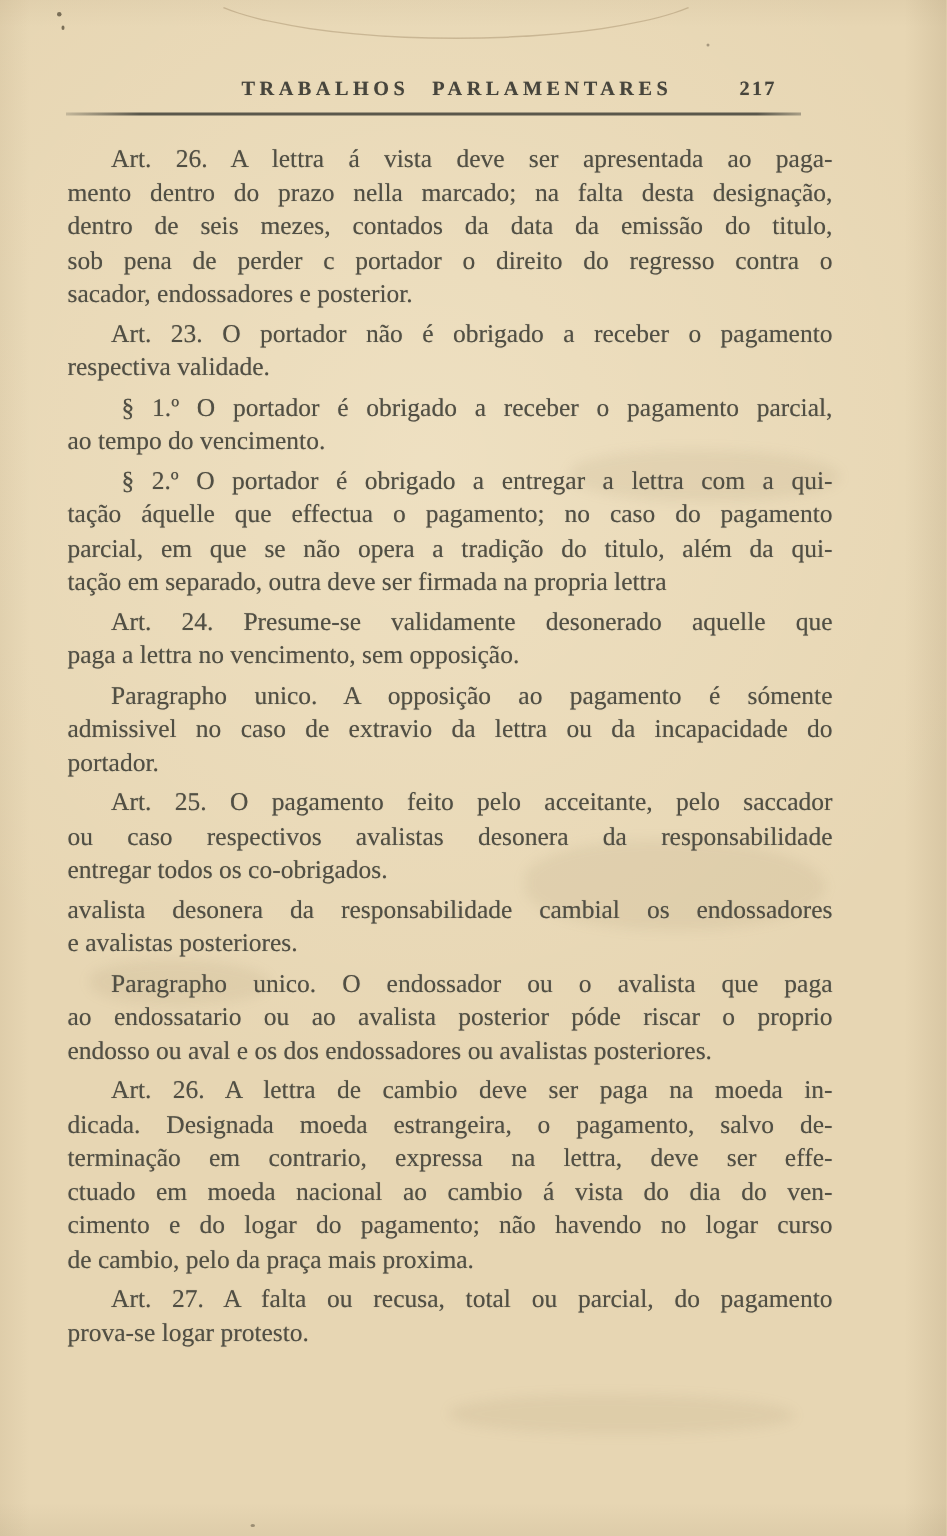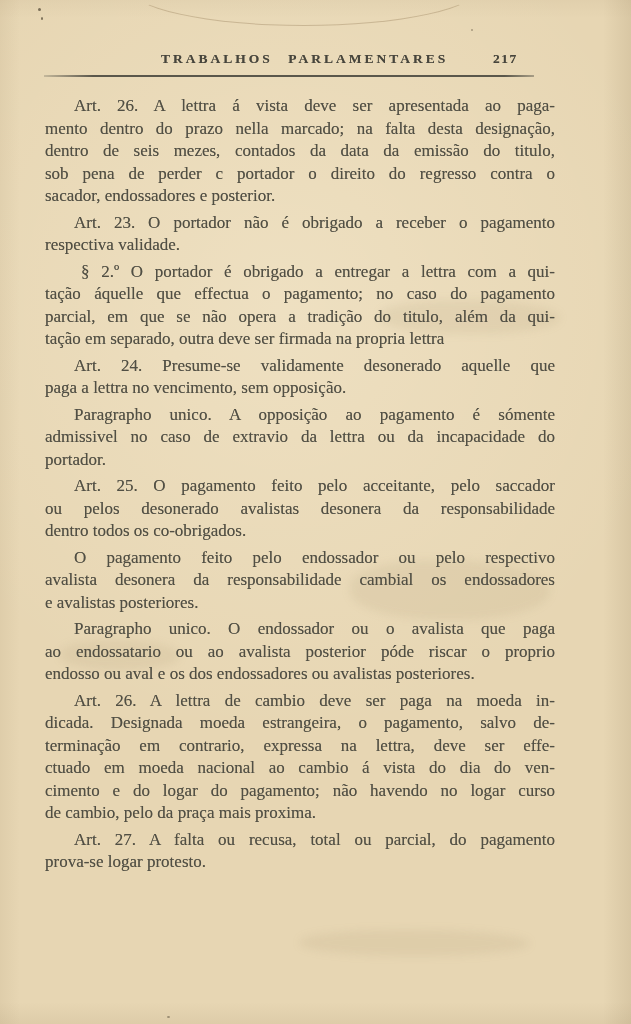--- a/index.html
+++ b/index.html
@@ -87,41 +87,44 @@
       <div class="line">mento dentro do prazo nella marcado; na falta desta designação,</div>
       <div class="line">dentro de seis mezes, contados da data da emissão do titulo,</div>
       <div class="line">sob pena de perder c portador o direito do regresso contra o</div>
       <div class="line last">sacador, endossadores e posterior.</div>
     </div>
     <div class="para article">
       <div class="line first">Art. 23. O portador não é obrigado a receber o pagamento</div>
       <div class="line last">respectiva validade.</div>
     </div>
     <div class="para section">
+      <div class="line first">§ 1.º O portador é obrigado a receber o pagamento parcial,</div>
+      <div class="line last">ao tempo do vencimento.</div>
+    </div>
+    <div class="para section">
       <div class="line first">§ 2.º O portador é obrigado a entregar a lettra com a qui-</div>
       <div class="line">tação áquelle que effectua o pagamento; no caso do pagamento</div>
       <div class="line">parcial, em que se não opera a tradição do titulo, além da qui-</div>
       <div class="line last">tação em separado, outra deve ser firmada na propria lettra</div>
     </div>
     <div class="para article">
       <div class="line first">Art. 24. Presume-se validamente desonerado aquelle que</div>
       <div class="line last">paga a lettra no vencimento, sem opposição.</div>
     </div>
     <div class="para article">
       <div class="line first">Paragrapho unico. A opposição ao pagamento é sómente</div>
       <div class="line">admissivel no caso de extravio da lettra ou da incapacidade do</div>
       <div class="line last">portador.</div>
     </div>
     <div class="para article">
       <div class="line first">Art. 25. O pagamento feito pelo acceitante, pelo saccador</div>
-      <div class="line">ou pelos desonerado avalistas desonera da responsabilidade</div>
-      <div class="line last">dentro todos os co-obrigados.</div>
+      <div class="line">ou caso respectivos avalistas desonera da responsabilidade</div>
+      <div class="line last">entregar todos os co-obrigados.</div>
     </div>
     <div class="para article">
-      <div class="line first">O pagamento feito pelo endossador ou pelo respectivo</div>
       <div class="line">avalista desonera da responsabilidade cambial os endossadores</div>
       <div class="line last">e avalistas posteriores.</div>
     </div>
     <div class="para article">
       <div class="line first">Paragrapho unico. O endossador ou o avalista que paga</div>
       <div class="line">ao endossatario ou ao avalista posterior póde riscar o proprio</div>
       <div class="line last">endosso ou aval e os dos endossadores ou avalistas posteriores.</div>
     </div>
     <div class="para article">
       <div class="line first">Art. 26. A lettra de cambio deve ser paga na moeda in-</div>

